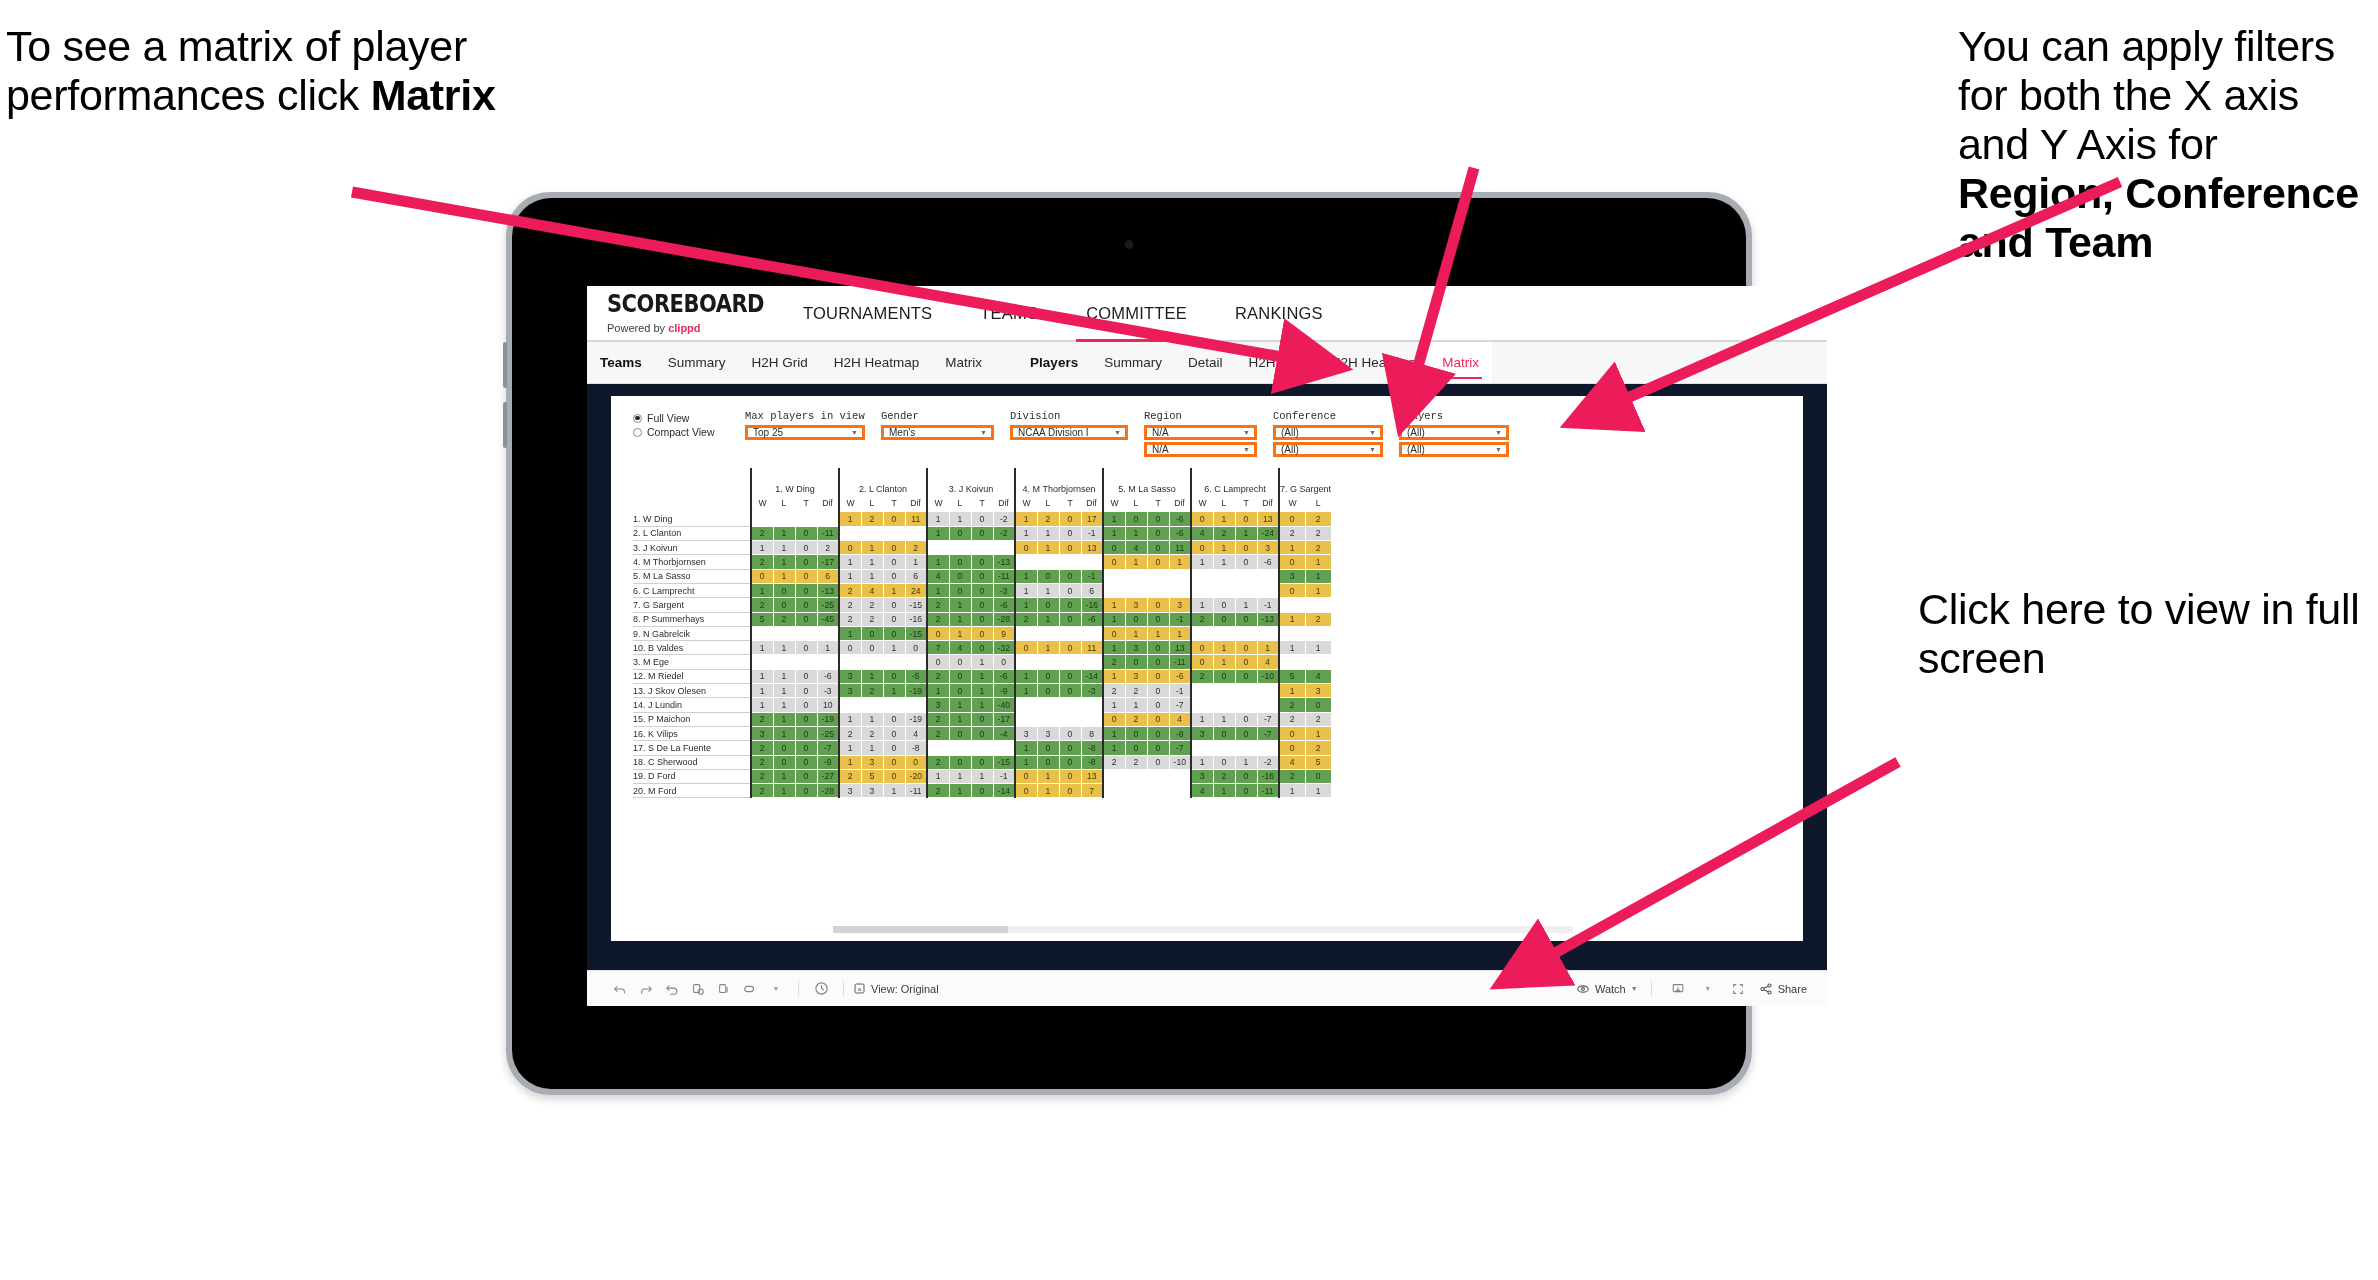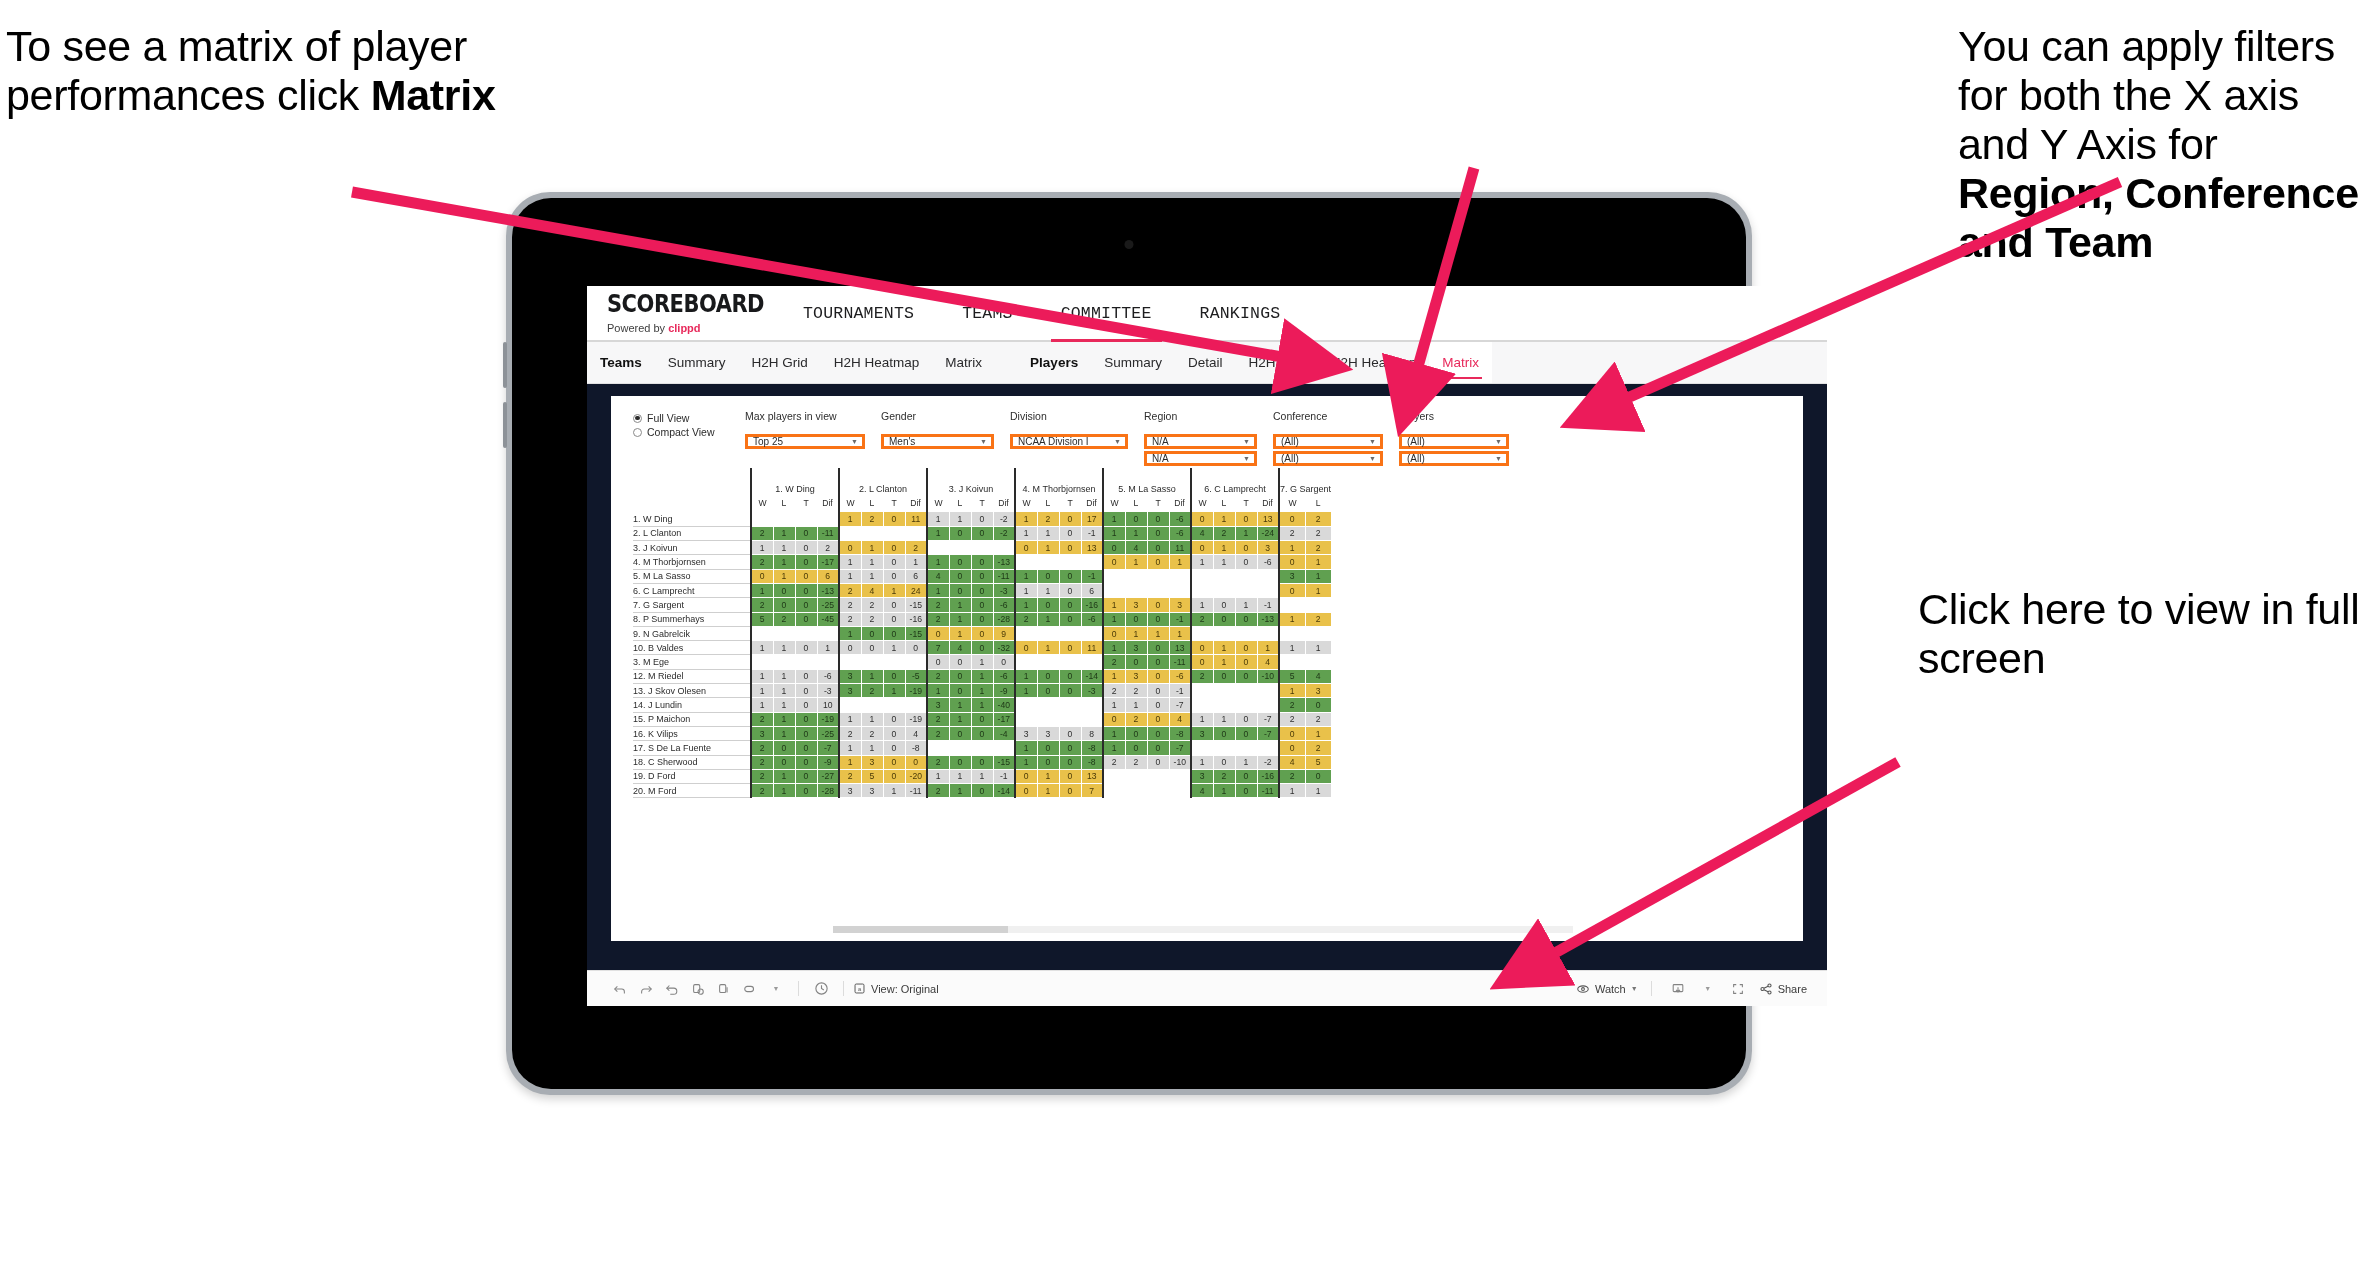--- a/index.html
+++ b/index.html
@@ -58,21 +58,21 @@
   }
   .logo-wrap { width: 150px; }
   .logo-main {
     font-family: "DejaVu Sans", sans-serif;
     font-weight: 700; font-size: 21px; letter-spacing: -0.5px;
     color: #18191b; line-height: 1;
     transform: scaleY(1.18); transform-origin: left top;
   }
   .logo-sub { font-size: 11px; color: #3d3d3d; margin-top: 9px; }
   .logo-sub .brand { color: #e8295b; font-weight: 700; }
-  .top-nav { display: flex; align-items: center; height: 100%; margin-left: 22px; font-family: Liberation Mono, monospace; }
+  .top-nav { display: flex; align-items: center; height: 100%; margin-left: 22px; }
   .top-nav-item {
     font-size: 16.5px; color: #1d1d1f; letter-spacing: .2px;
     padding: 0 24px; height: 100%; display: flex; align-items: center;
     position: relative; cursor: pointer;
   }
   .top-nav-item.active::after {
     content:""; position:absolute; left:14px; right:14px; bottom:-2px; height:3px; background:#e8295b;
   }
 
   
@@ -103,21 +103,21 @@
   
   #filters { display:flex; padding: 4px 0 0 22px; font-size: 10px; color:#2b2b2b; }
   .fcol { margin-right: 16px; }
   .fcol.radio { width: 96px; padding-top: 1px; }
   .radio-row { display:flex; align-items:center; height:14px; font-size:10.5px; }
   .radio-dot {
     width: 9px; height: 9px; border-radius:50%; border:1px solid #8a8a8a; margin-right:5px;
     display:inline-flex; align-items:center; justify-content:center; background:#fff; flex:none;
   }
   .radio-dot.on::after { content:""; width:4.5px;height:4.5px;border-radius:50%;background:#2b2b2b; }
-  .flabel { font-size: 10.5px; color:#2e2e2e; margin-bottom: 12px; white-space:nowrap; }
+  .flabel { font-size: 10.5px; color:#2e2e2e; margin-bottom: 3px; white-space:nowrap;font-family:Liberation Mono, monospace; }
   .fsel {
     height: 15px; border:3px solid #f97316; background:#fff;
     display:flex; align-items:center; justify-content:space-between;
     padding: 0 4px 0 5px; font-size: 10px; color:#2b2b2b; white-space:nowrap;
   }
   .fsel + .fsel { margin-top: 2px; }
   .caret { font-size: 7px; color:#6a6a6a; margin-left: 6px; }
   .w-maxp { width: 120px; }
   .w-gender { width: 113px; }
   .w-div { width: 118px; }

